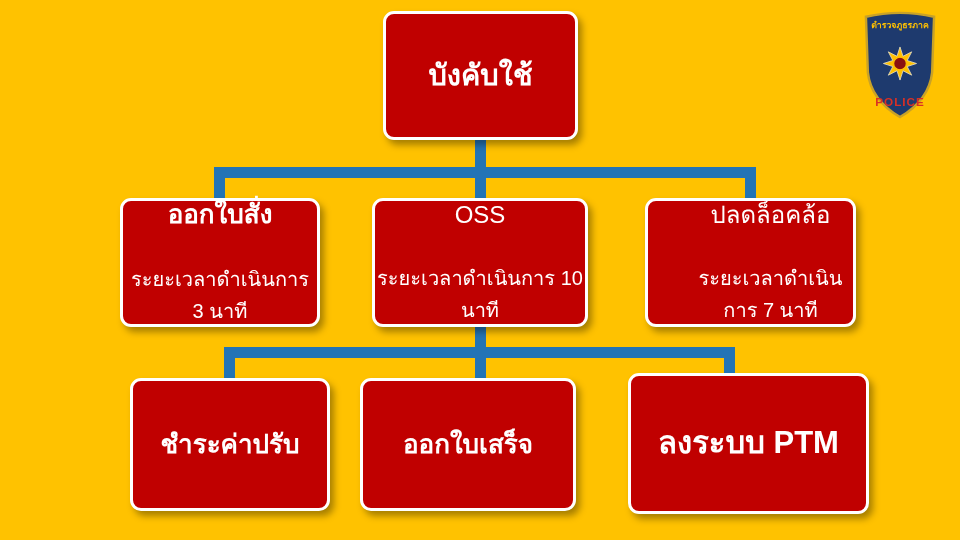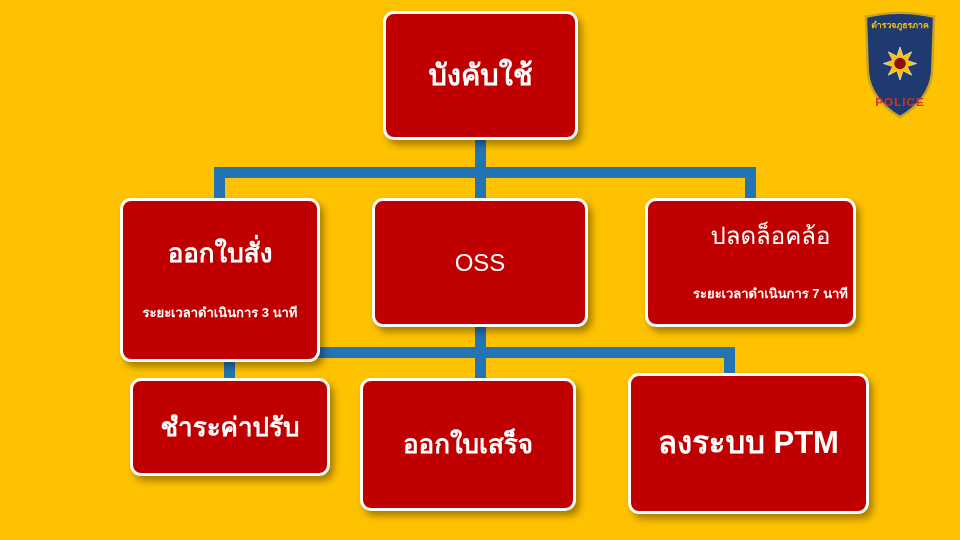--- a/index.html
+++ b/index.html
@@ -30,21 +30,21 @@
     box-shadow: 4px 5px 7px rgba(0,0,0,0.35);
     color: #FFFFFF;
     display: flex;
     flex-direction: column;
     align-items: center;
     justify-content: center;
     text-align: center;
   }
   .node .title  { font-weight: bold; font-size: 26px; line-height: 1.25; }
   .node .title2 { font-weight: normal; font-size: 24px; }
-  .node .sub    { font-size: 13px; margin-top: 32px; font-weight: bold; }
+  .node .sub    { font-size: 20px; margin-top: 32px; font-weight: normal; }
   #root-node .title { font-size: 29px; line-height: 1.85; }
   #root-node .line { display: block; }
   #l3-3 .title { font-size: 31px; }
 
   
   #badge {
     position: absolute;
     top: 8px;
     right: 21px;
     width: 78px;
@@ -68,35 +68,36 @@
   <div class="conn" style="left:224px; top:347px; width:11px; height:32px;"></div>
   <div class="conn" style="left:475px; top:347px; width:11px; height:32px;"></div>
   <div class="conn" style="left:724px; top:347px; width:11px; height:32px;"></div>
 
   <div class="node" id="root-node" style="left:383px; top:11px; width:195px; height:129px;">
     <div class="title">
       <span class="line">บังคับใช้</span>
     </div>
   </div>
 
-  <div class="node" style="left:120px; top:198px; width:200px; height:164px;">
+  <div class="node" style="left:120px; top:198px; width:200px; height:129px;">
     <div class="title">ออกใบสั่ง</div>
     <div class="sub">ระยะเวลาดำเนินการ 3 นาที</div>
   </div>
 
   <div class="node" style="left:372px; top:198px; width:216px; height:129px;">
     <div class="title title2">OSS</div>
+    <div class="sub">ระยะเวลาดำเนินการ 10 นาที</div>
   </div>
 
   <div class="node" style="left:645px; top:198px; width:211px; height:129px;padding-left:40px;">
     <div class="title title2">ปลดล็อคล้อ</div>
     <div class="sub">ระยะเวลาดำเนินการ 7 นาที</div>
   </div>
 
-  <div class="node" id="l3-1" style="left:130px; top:378px; width:200px; height:98px;">
+  <div class="node" id="l3-1" style="left:130px; top:378px; width:200px; height:133px;">
     <div class="title">ชำระค่าปรับ</div>
   </div>
 
   <div class="node" id="l3-2" style="left:360px; top:378px; width:216px; height:133px;">
     <div class="title">ออกใบเสร็จ</div>
   </div>
 
   <div class="node" id="l3-3" style="left:628px; top:373px; width:241px; height:141px;">
     <div class="title">ลงระบบ PTM</div>
   </div>

